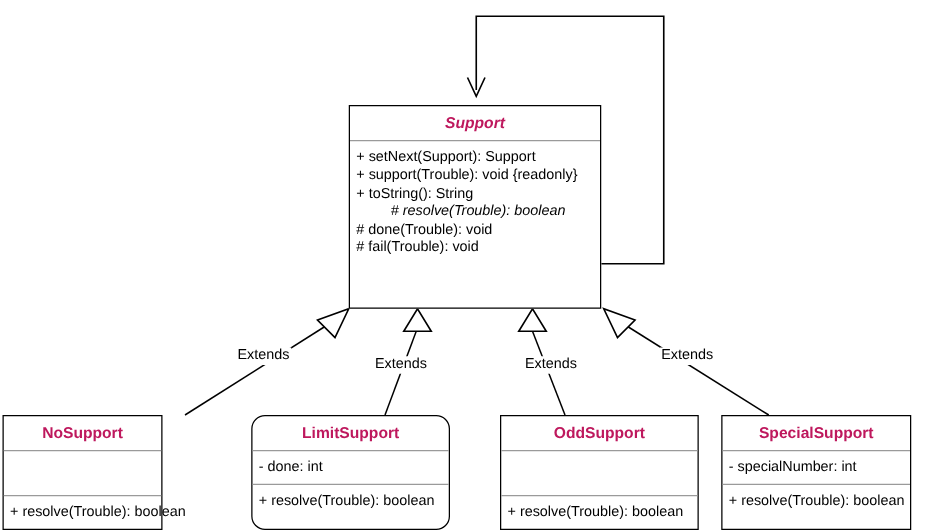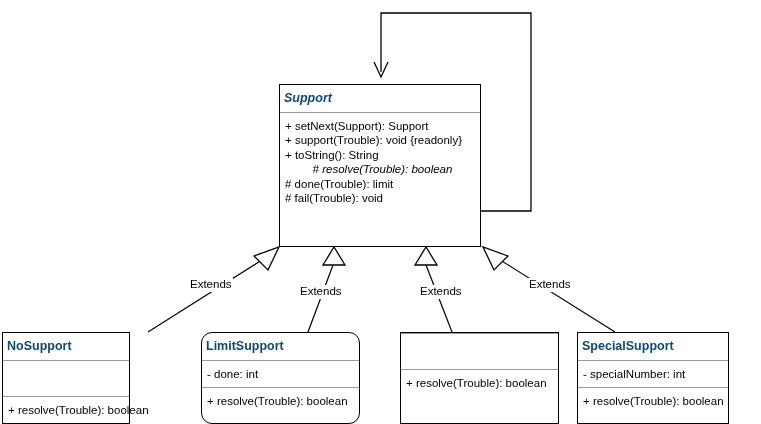--- a/index.html
+++ b/index.html
@@ -33,23 +33,24 @@
     background: #ffffff;
     z-index: 5;
   }
   .compartment {
     box-sizing: border-box;
   }
   .compartment.divider {
     border-top: 1px solid #9a9a9a;
   }
   .cls-name {
+    text-align: center;
     font-size: 12.5px;
     font-weight: bold;
-    color: #0c4a6e;
+    color: #be185d;
     line-height: 1;
     padding: 7px 4px 7px 4px;
     white-space: nowrap;
   }
   .cls-name.italic {
     font-style: italic;
     font-weight: bold;
   }
   .members {
     padding: 6px 0 6px 5px;
@@ -113,21 +114,21 @@
     </g>
   </svg>
 
   <div class="uml-class" style="left:279px; top:84px; width:202px; height:163px;">
     <div class="compartment cls-name italic">Support</div>
     <div class="compartment divider members">
       <div class="member">+ setNext(Support): Support</div>
       <div class="member">+ support(Trouble): void {readonly}</div>
       <div class="member">+ toString(): String</div>
       <div class="member italic"># resolve(Trouble): boolean</div>
-      <div class="member"># done(Trouble): limit</div>
+      <div class="member"># done(Trouble): void</div>
       <div class="member"># fail(Trouble): void</div>
     </div>
   </div>
 
   <div class="uml-class" style="left:2px; top:332px; width:128px; height:92px;">
     <div class="compartment cls-name">NoSupport</div>
     <div class="compartment divider empty-compartment"></div>
     <div class="compartment divider members">
       <div class="member">+ resolve(Trouble): boolean</div>
     </div>
@@ -137,20 +138,21 @@
     <div class="compartment cls-name">LimitSupport</div>
     <div class="compartment divider members">
       <div class="member">- done: int</div>
     </div>
     <div class="compartment divider members">
       <div class="member">+ resolve(Trouble): boolean</div>
     </div>
   </div>
 
   <div class="uml-class" style="left:400px; top:332px; width:159px; height:92px;">
+    <div class="compartment cls-name">OddSupport</div>
     <div class="compartment divider empty-compartment"></div>
     <div class="compartment divider members">
       <div class="member">+ resolve(Trouble): boolean</div>
     </div>
   </div>
 
   <div class="uml-class" style="left:577px; top:332px; width:152px; height:92px;">
     <div class="compartment cls-name">SpecialSupport</div>
     <div class="compartment divider members">
       <div class="member">- specialNumber: int</div>

